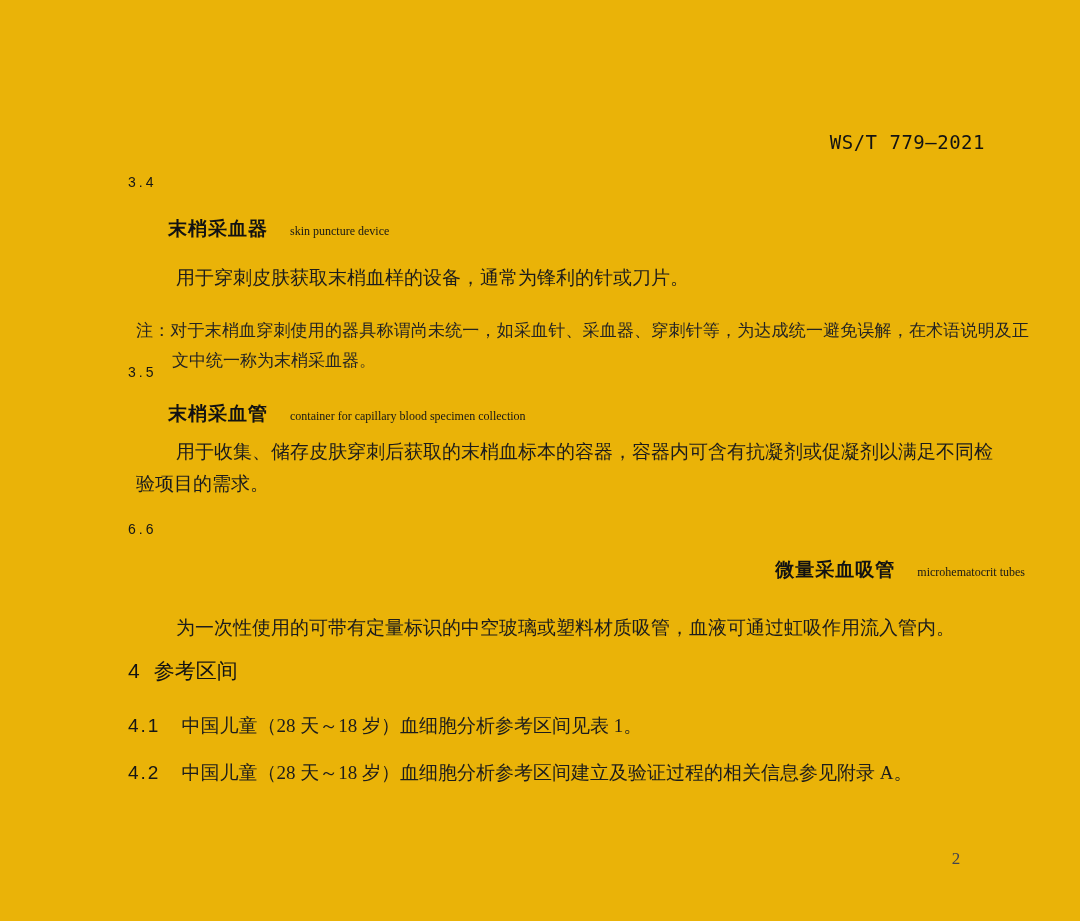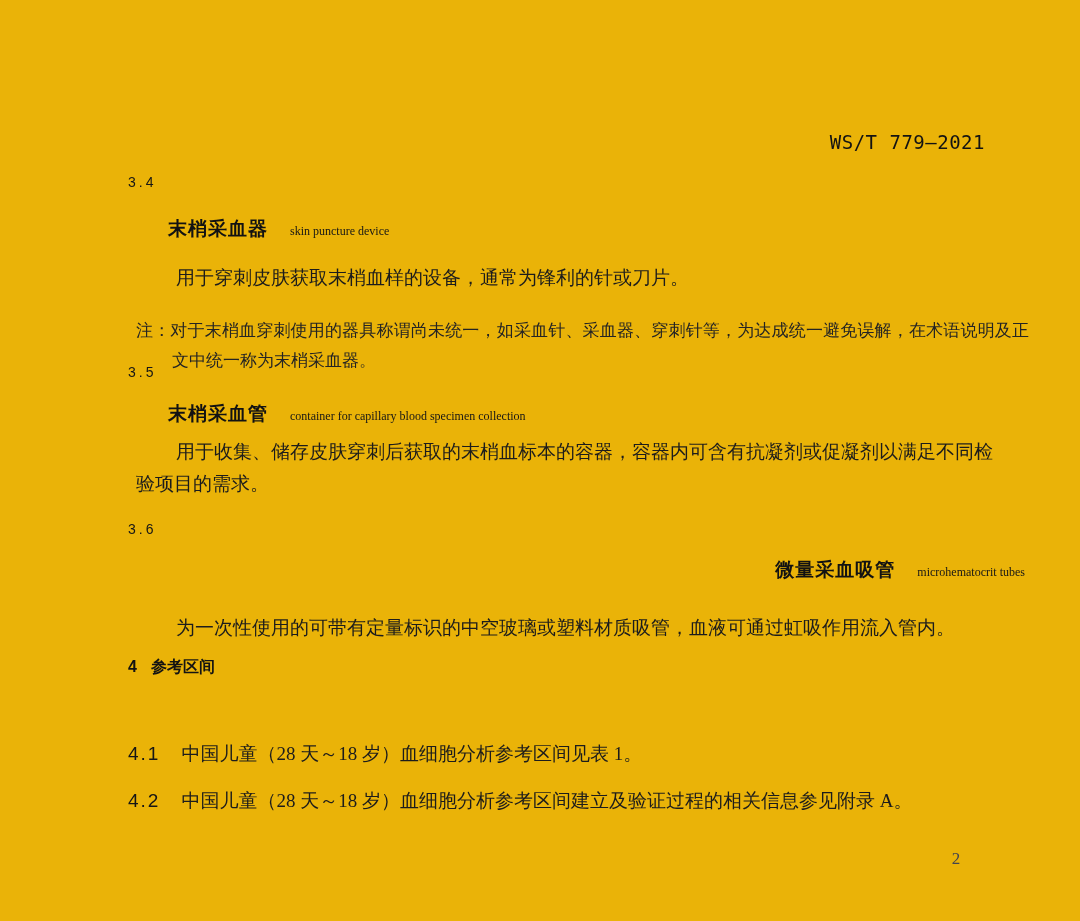--- a/index.html
+++ b/index.html
@@ -82,31 +82,30 @@
     line-height: 30px;
     padding-left: 36px;
     text-indent: -36px;
     text-align: justify;
     color: #242424;
   }
   
   .section-heading {
     top: 657px;
     font-family: "Liberation Sans", "DejaVu Sans", sans-serif;
-    font-weight: 700;
-    font-size: 16px;
+    font-weight: 400;
+    font-size: 21px;
     color: #131313;
   }
   .section-heading .sec-no { margin-right: 13px; letter-spacing: 1px; }
   
   .clause-line {
     font-size: 19px;
     color: #1c1c1c;
     white-space: nowrap;
-    margin-top: 28px;
   }
   .c-41 { top: 713px; }
   .c-42 { top: 760px; }
   .clause-line .cl-no {
     font-family: "Liberation Sans", "DejaVu Sans", sans-serif;
     font-size: 19px;
     letter-spacing: 2px;
     margin-right: 21px;
     color: #161616;
   }
@@ -136,21 +135,21 @@
   <p class="abs definition d-34">用于穿刺皮肤获取末梢血样的设备，通常为锋利的针或刀片。</p>
   <p class="abs note"><span>注：</span><span>对于末梢血穿刺使用的器具称谓尚未统一，如采血针、采血器、穿刺针等，为达成统一避免误解，在术语说明及正文中统一称为末梢采血器。</span></p>
 
   <div class="abs clause-num num-35">3.5</div>
   <div class="abs term-line t-35">
     <span class="term-zh">末梢采血管</span>
     <span class="term-en">container for capillary blood specimen collection</span>
   </div>
   <p class="abs definition d-35">用于收集、储存皮肤穿刺后获取的末梢血标本的容器，容器内可含有抗凝剂或促凝剂以满足不同检验项目的需求。</p>
 
-  <div class="abs clause-num num-36">3.6</div>
+  <div class="abs clause-num num-36">6.6</div>
   <div class="abs term-line t-36">
     <span class="term-zh">微量采血吸管</span>
     <span class="term-en">microhematocrit tubes</span>
   </div>
   <p class="abs definition d-36">为一次性使用的可带有定量标识的中空玻璃或塑料材质吸管，血液可通过虹吸作用流入管内。</p>
 
   <div class="abs section-heading">
     <span class="sec-no">4</span><span>参考区间</span>
   </div>
 

